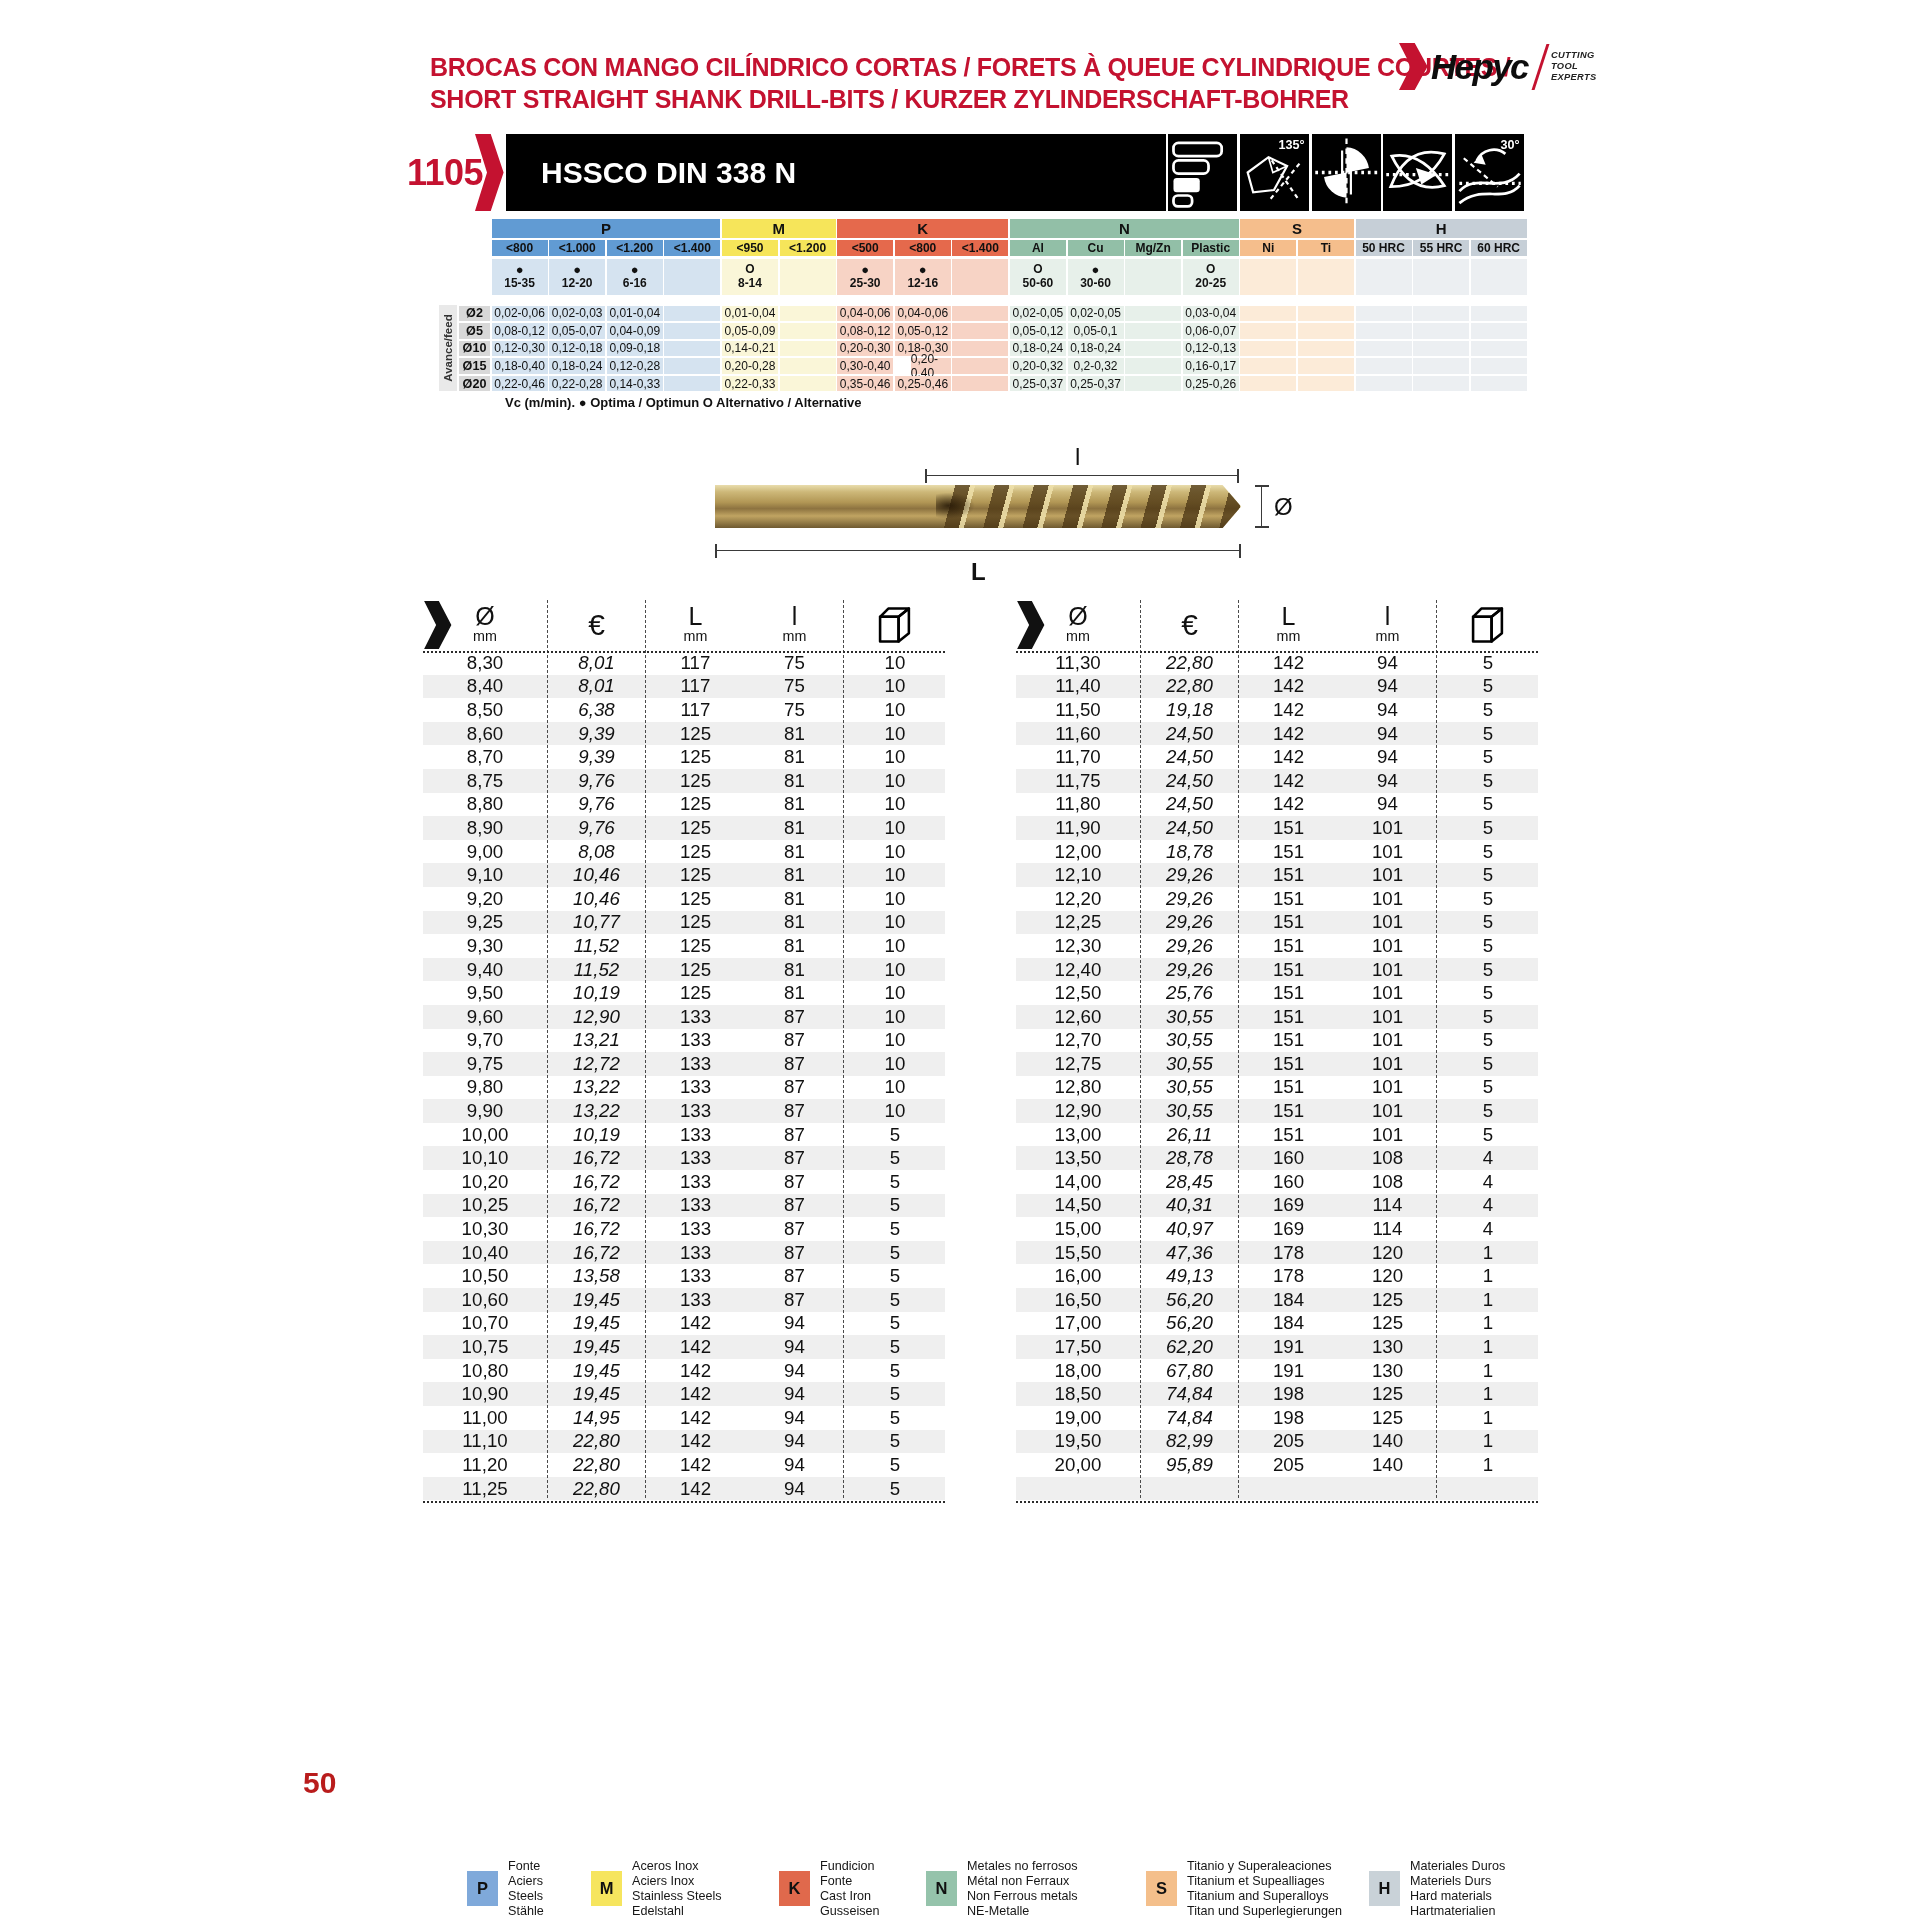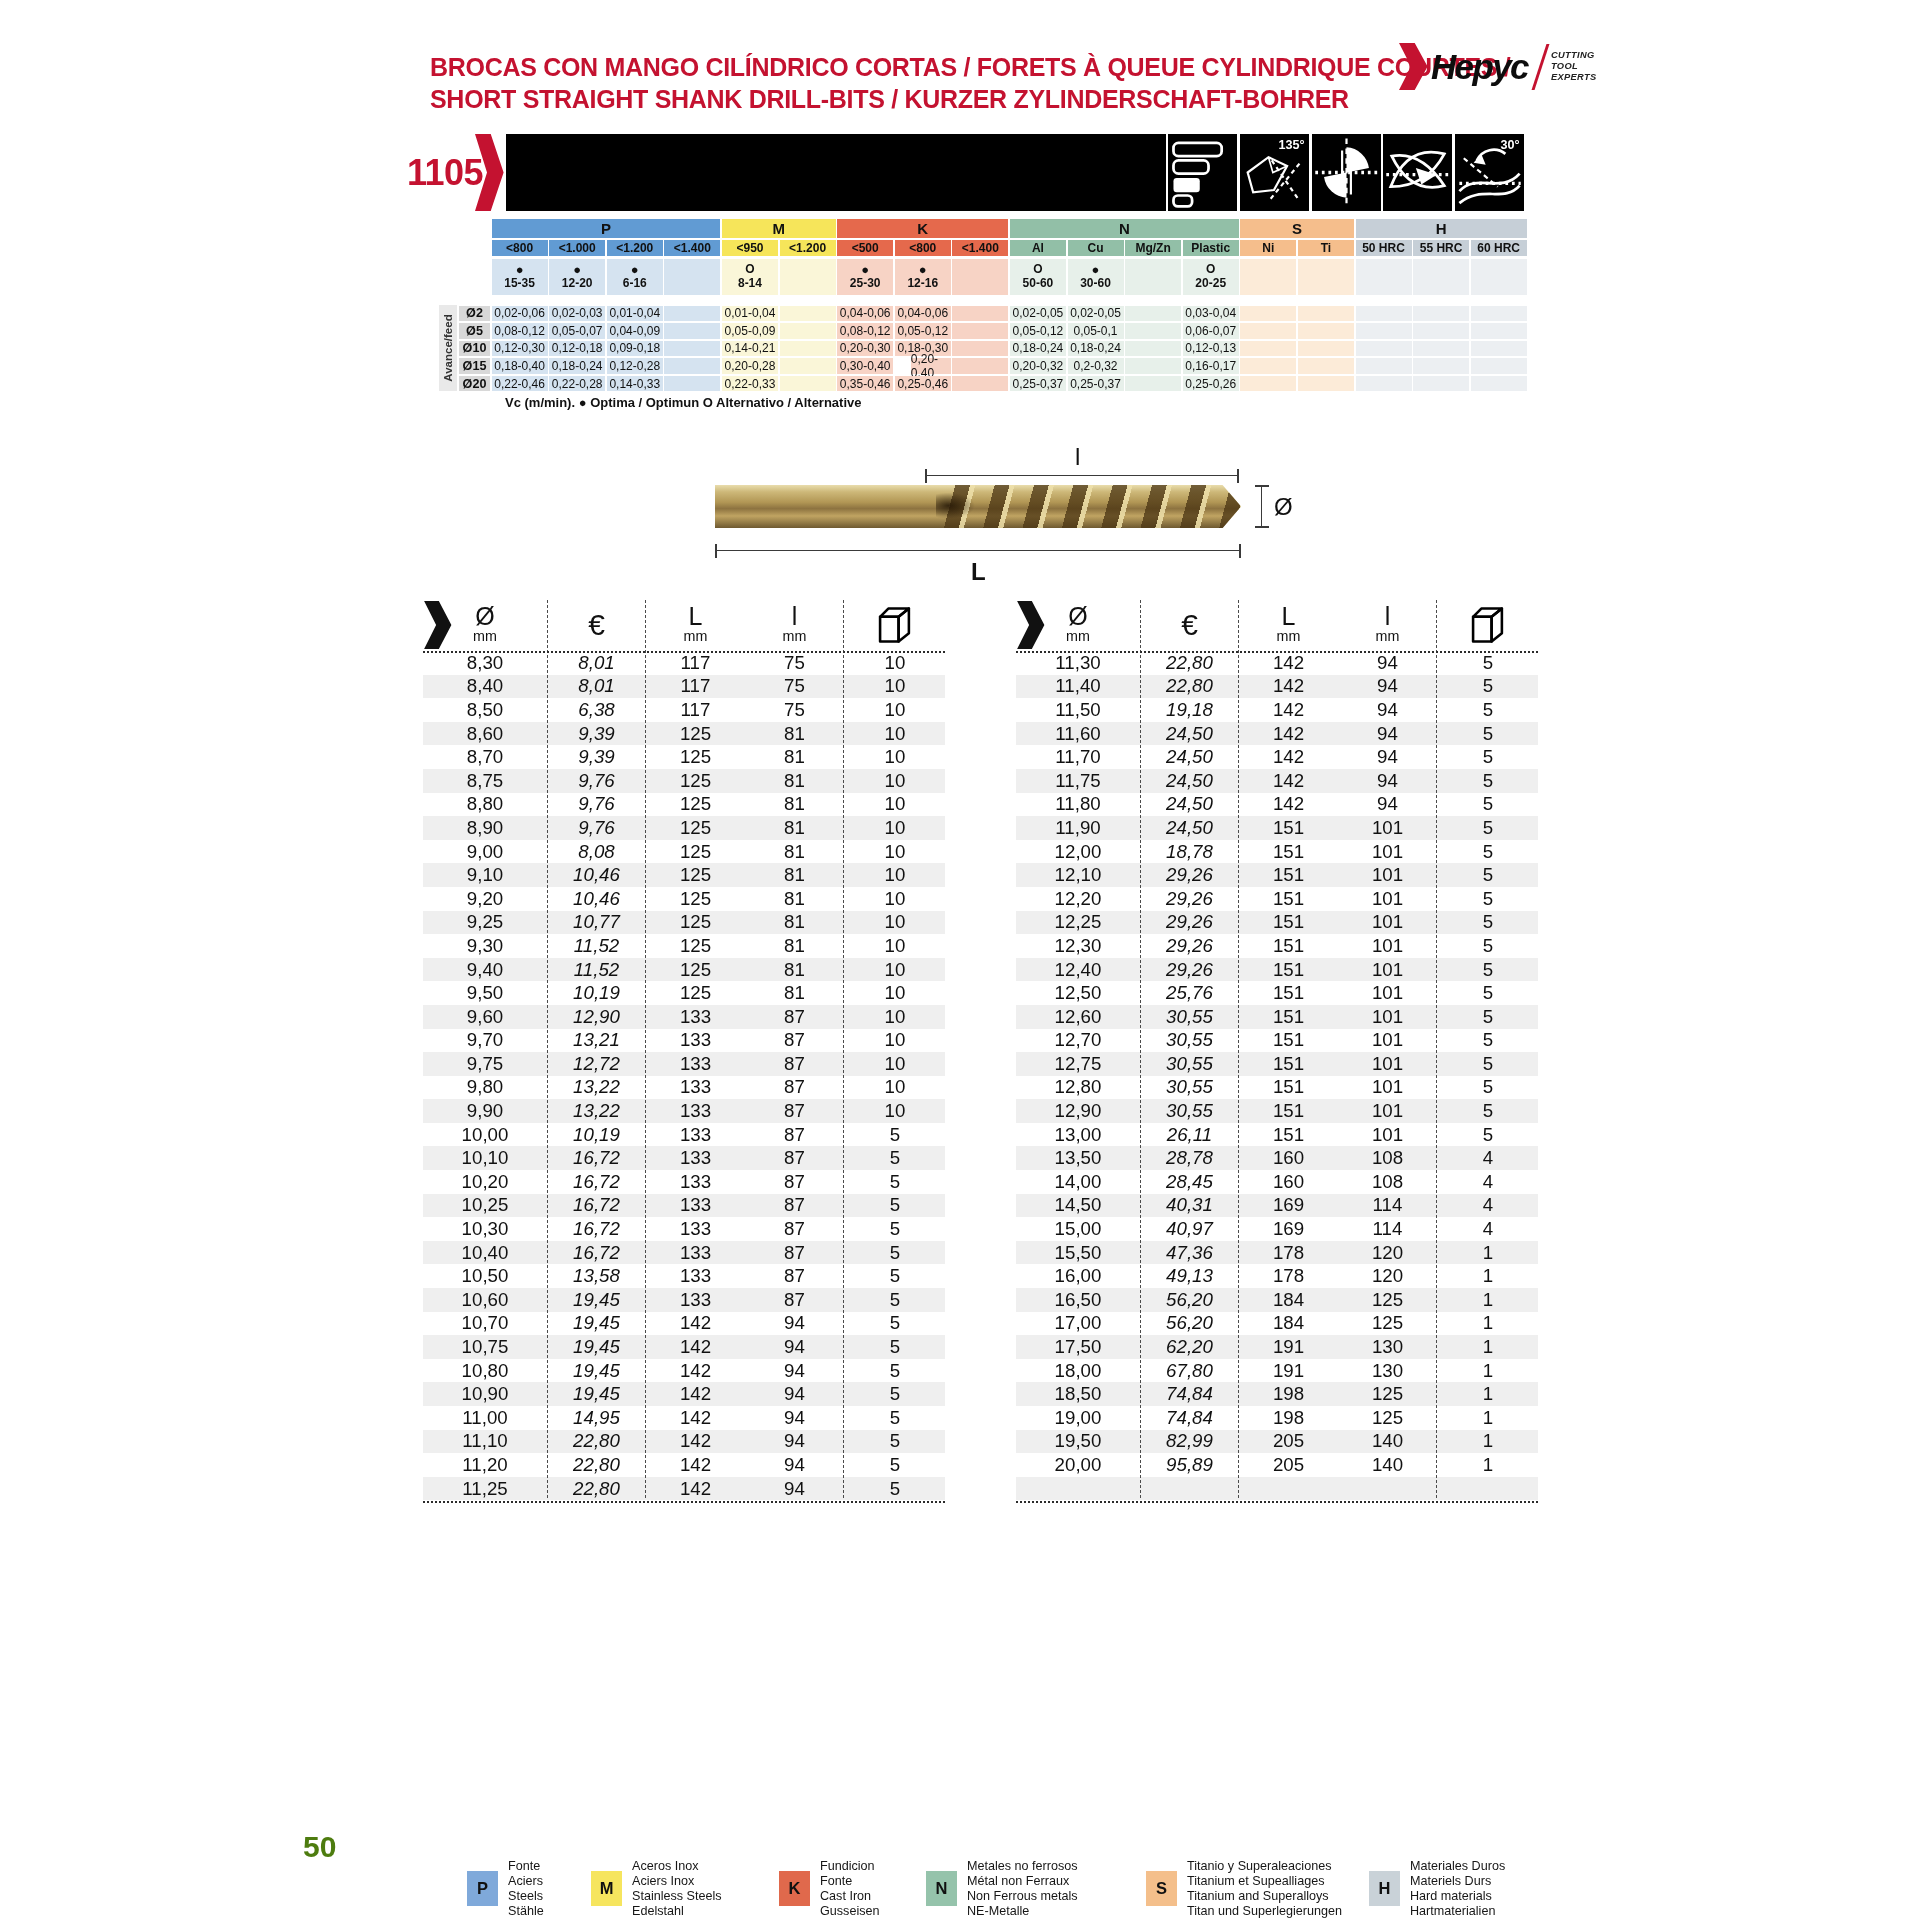--- a/index.html
+++ b/index.html
@@ -70,21 +70,21 @@
   .pt-row{display:grid;grid-template-columns:124px 99px 99px 99px 102px;height:23.6px;align-items:center;text-align:center;font-size:18.7px;}
   .pt-row.alt{background:#EFEFEF;}
   .pt-price{font-style:italic;}
   .pt-sep{position:absolute;top:2.2px;height:898px;width:0;border-left:1.6px dashed #4a4a4a;z-index:3;}
   .pt-dots{position:absolute;left:0;width:522px;border-top:2.2px dotted #2b2b2b;z-index:3;}
 
   
   .lg-item{position:absolute;top:1858px;height:61px;display:flex;align-items:center;gap:10px;}
   .lg-sq{width:31px;height:35px;display:flex;align-items:center;justify-content:center;font-size:16.5px;font-weight:bold;color:#111;}
   .lg-lines{font-size:12.6px;line-height:15px;color:#161616;}
-  .pageno{position:absolute;left:303px;top:1830px;font-size:30px;font-weight:bold;color:#4d7c0f;}
+  .pageno{position:absolute;left:303px;top:1766px;font-size:30px;font-weight:bold;color:#b91c1c;}
 </style>
 </head>
 <body>
 
 <div id="page">
 
   <div class="title">
     <div>BROCAS CON MANGO CILÍNDRICO CORTAS / FORETS À QUEUE CYLINDRIQUE COURTES /</div>
     <div>SHORT STRAIGHT SHANK DRILL-BITS / KURZER ZYLINDERSCHAFT-BOHRER</div>
   </div>
@@ -96,20 +96,21 @@
     <span class="logo-tag">
       <div>CUTTING</div>
       <div>TOOL</div>
       <div>EXPERTS</div>
     </span>
   </div>
 
   <div class="code">1105</div>
   <div class="band-chev"></div>
   <div class="band-bar">
+    <div class="band-name">HSSCO DIN 338 N</div>
     <div class="band-icons">
       <div class="bicon">
         <svg viewBox="0 0 126 140" fill="none" stroke="#fff" stroke-width="5">
           <rect x="10" y="16" width="88" height="24" rx="9"></rect>
           <rect x="10" y="48" width="64" height="24" rx="9"></rect>
           <rect x="10" y="80" width="48" height="26" rx="6" fill="#fff" stroke="none"></rect>
           <rect x="10" y="112" width="34" height="20" rx="8"></rect>
         </svg>
       </div>
       <div class="bicon">

